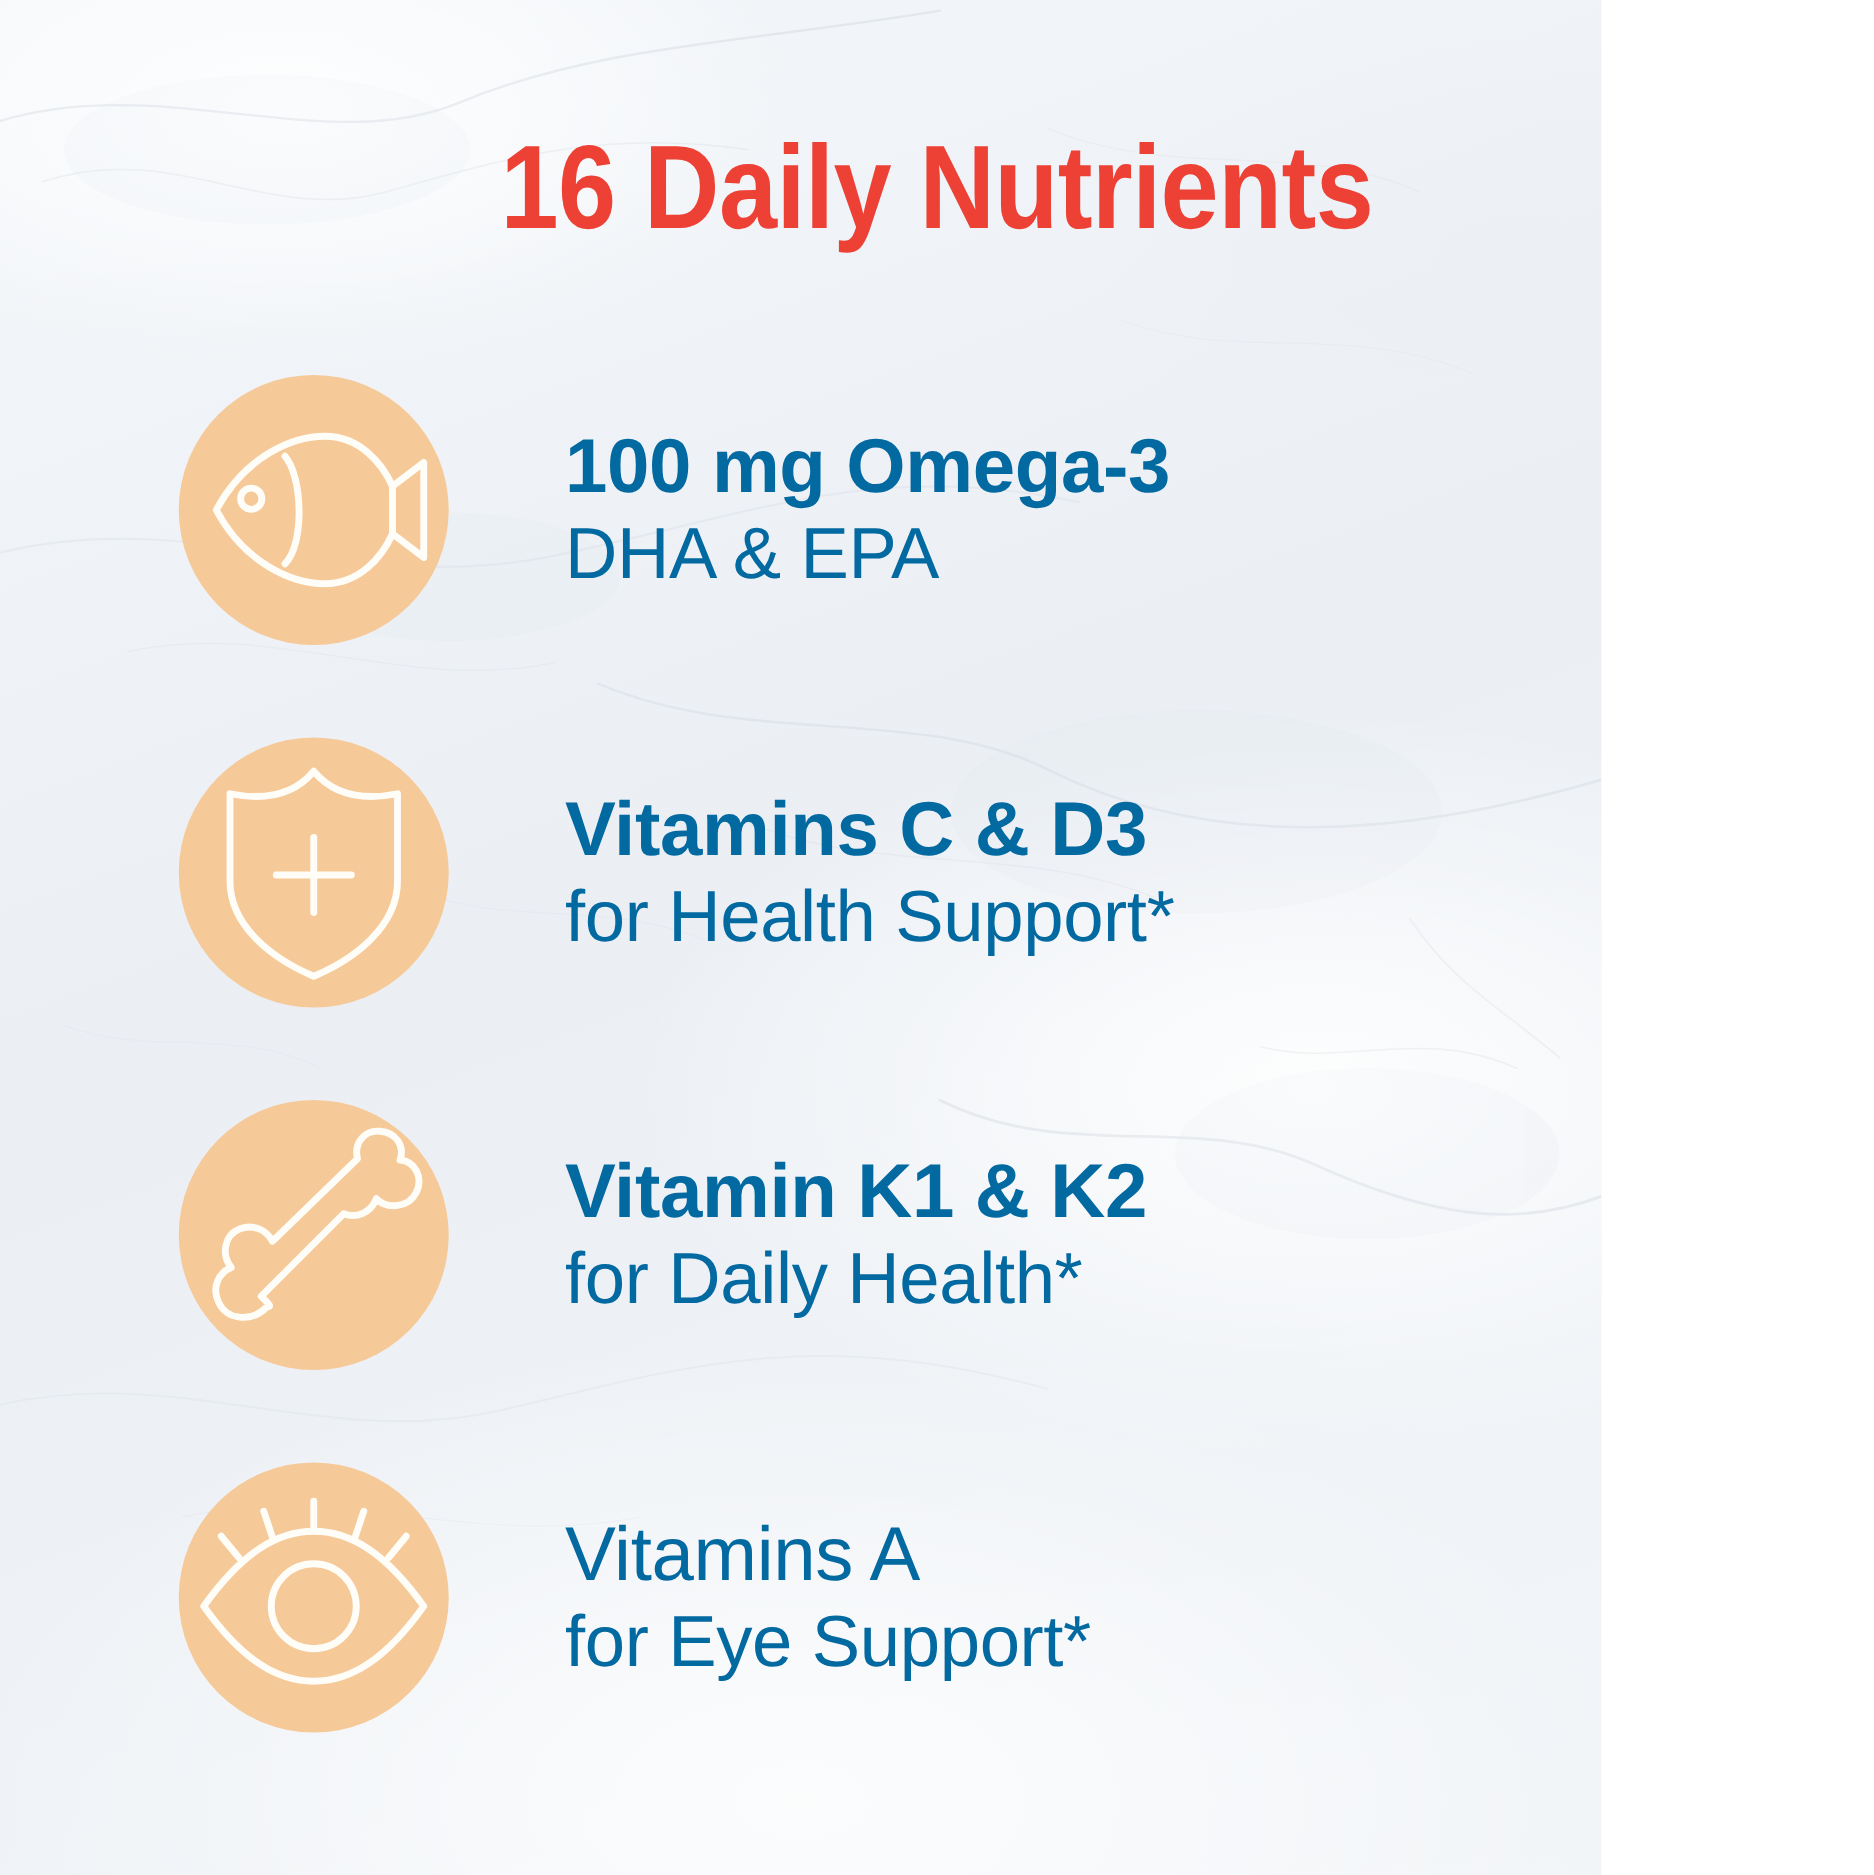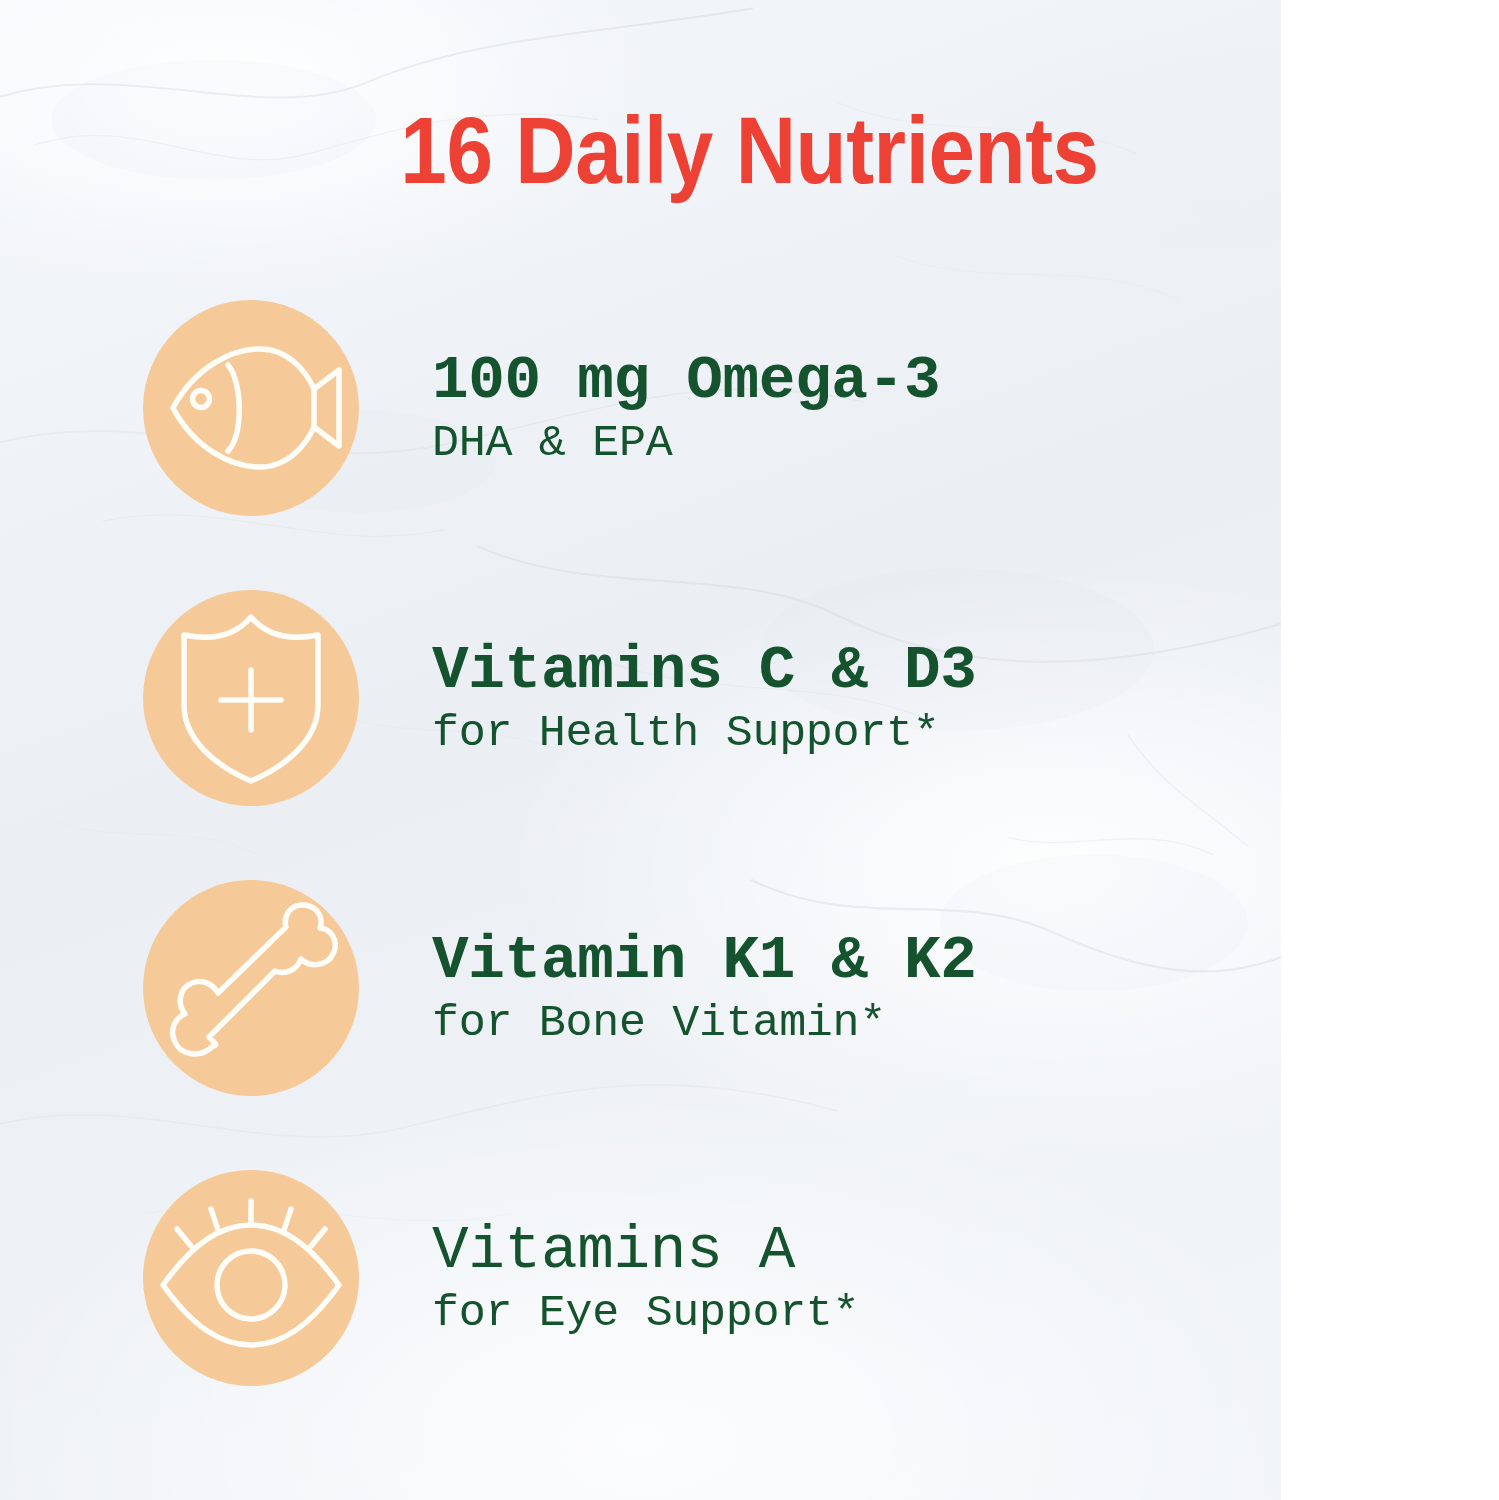--- a/index.html
+++ b/index.html
@@ -81,35 +81,34 @@
     border-radius: 50%;
     background: #F6C999;
     display: flex;
     align-items: center;
     justify-content: center;
   }
   .icon-circle svg { display: block; }
 
   .row-text {
     position: absolute;
-    left: 432px;
+    left: 452px;
     top: 50%;
     transform: translateY(-50%);
-    color: #14532d;
+    color: #0369a1;
     white-space: nowrap;
-    font-family: Liberation Mono, monospace;
   }
   .line-main {
     font-size: 61px;
     font-weight: bold;
     line-height: 1.18;
     letter-spacing: -0.3px;
   }
   .line-sub {
-    font-size: 45px;
+    font-size: 58px;
     font-weight: normal;
     line-height: 1.18;
     letter-spacing: -0.3px;
   }
   
   #row-3 .line-main { font-weight: normal; }
 </style>
 </head>
 <body>
 
@@ -193,21 +192,21 @@
                    C 171 31, 178 44, 172 56
                    C 166 68, 149 70, 140 61
                    C 136 72, 124 77, 114 73
                    L 48 139
                    C 56 147, 56 147, 52 148 Z"></path>
         </g>
       </svg>
     </div>
     <div class="row-text">
       <div class="line-main">Vitamin K1 &amp; K2</div>
-      <div class="line-sub">for Bone Vitamin*</div>
+      <div class="line-sub">for Daily Health*</div>
     </div>
   </div>
 
   <div class="row" id="row-3">
     <div class="icon-circle">
       <svg width="196" height="170" viewBox="0 0 196 170">
         <g fill="none" stroke="#FFFDF7" stroke-width="5.5" stroke-linecap="round" stroke-linejoin="round">
           <path d="M10 92 C 40 50, 68 32, 98 32 C 128 32, 156 50, 186 92 C 156 134, 128 152, 98 152 C 68 152, 40 134, 10 92 Z"></path>
           <circle cx="98" cy="92" r="34"></circle>
           <path d="M98 8 L 98 30"></path>

